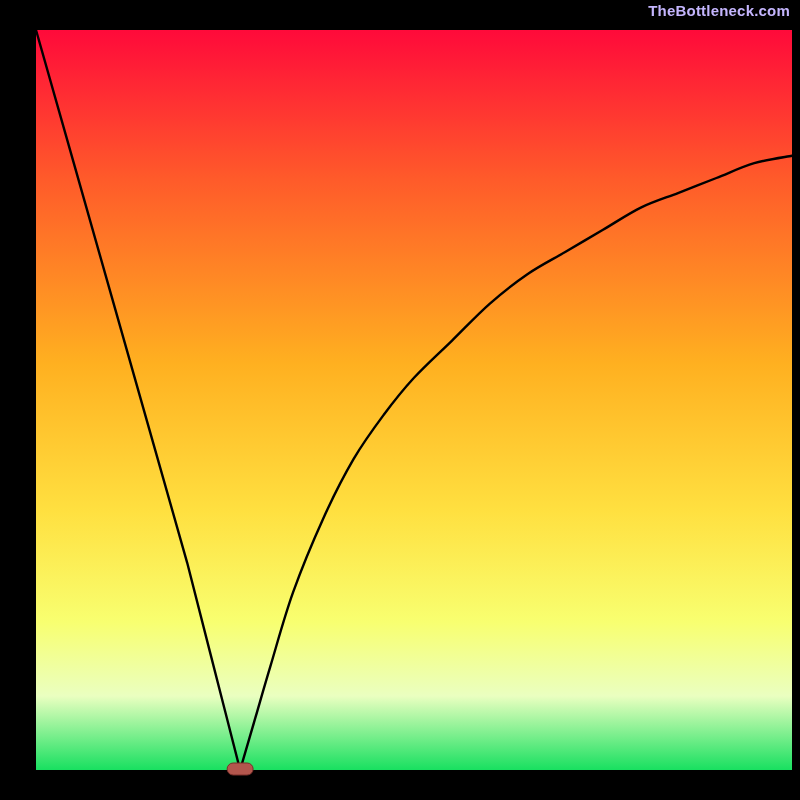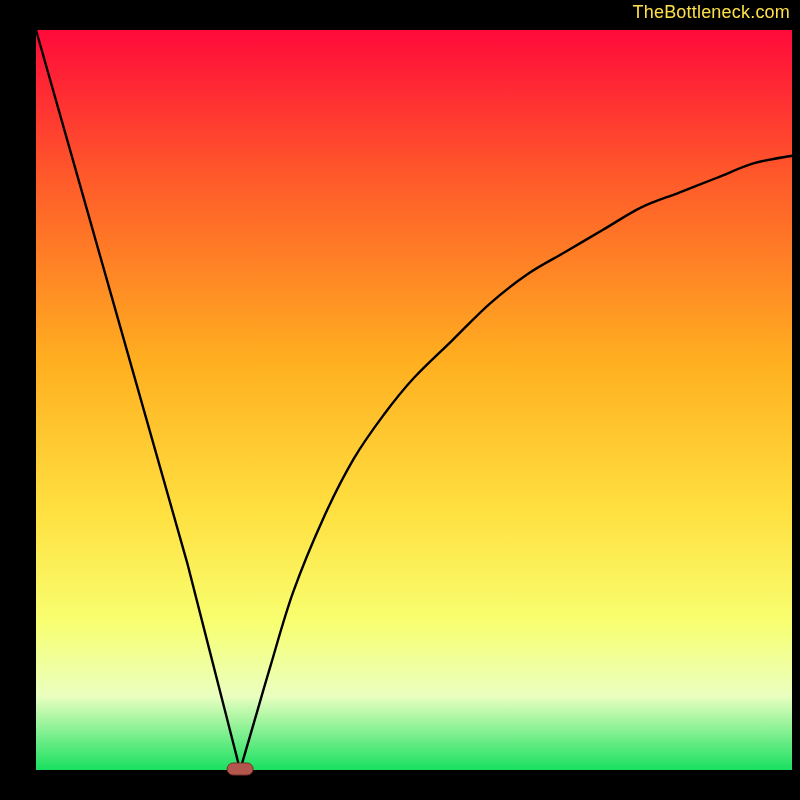--- a/index.html
+++ b/index.html
@@ -14,23 +14,23 @@
   .frame {
     position: relative;
     width: 800px;
     height: 800px;
     background: #000;
   }
   .watermark {
     position: absolute;
     top: 2px;
     right: 10px;
-    font-size: 18px;
-    font-weight: 400;
-    color: #fde047;
+    font-size: 15px;
+    font-weight: 700;
+    color: #c4b5fd;
     letter-spacing: 0.2px;
     z-index: 5;
   }
   svg {
     position: absolute;
     top: 0;
     left: 0;
   }
 </style>
 </head>

